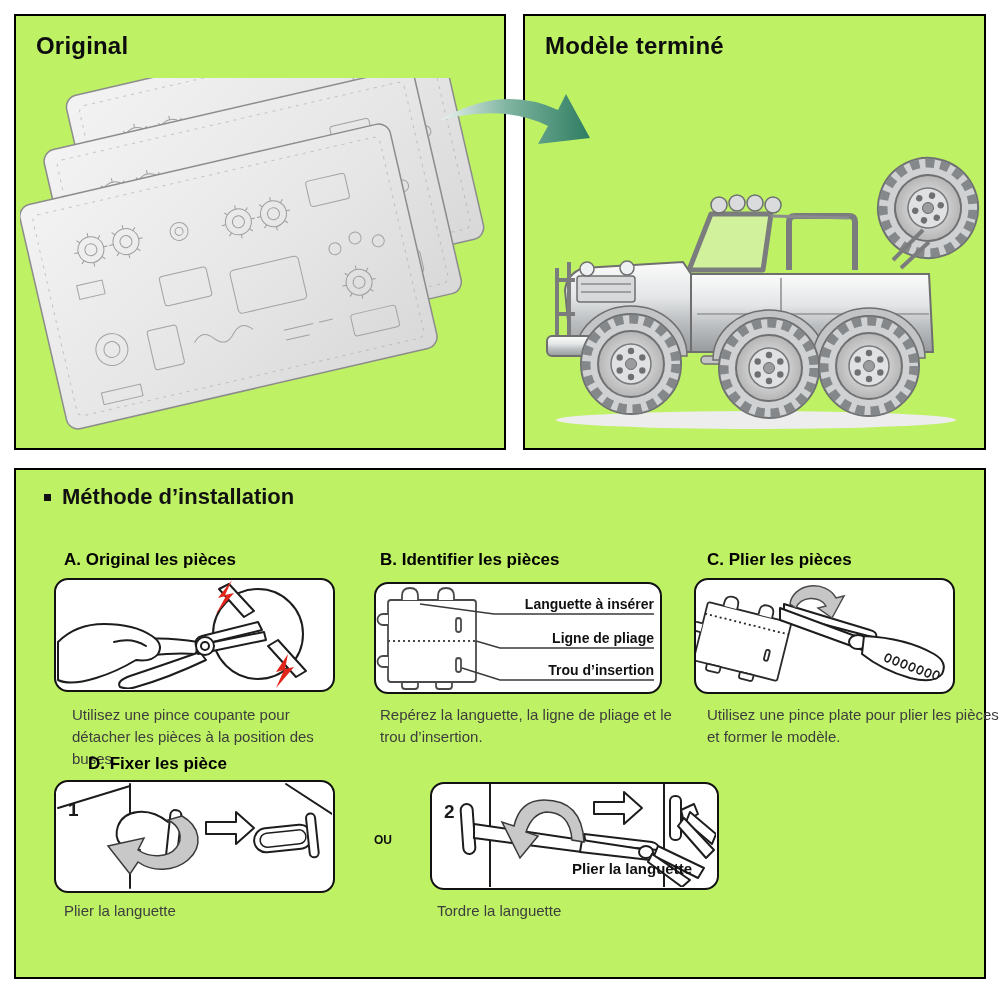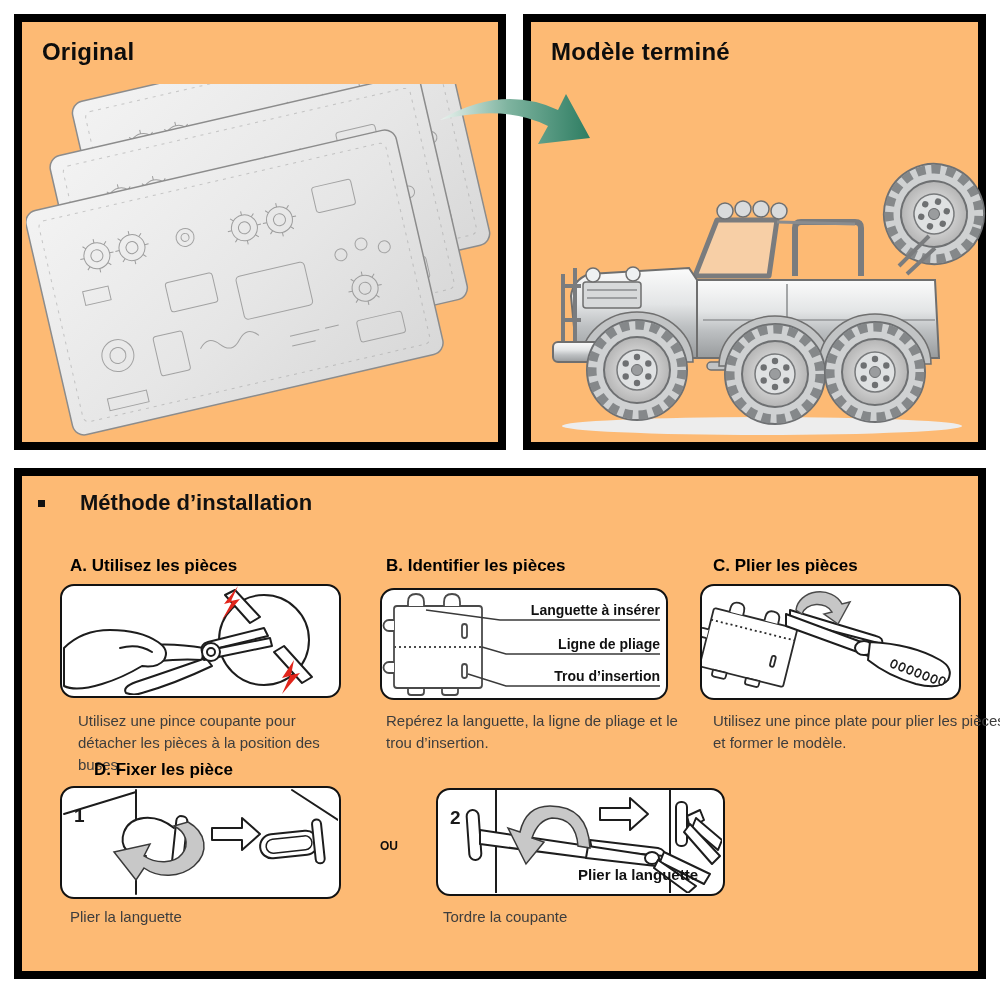--- a/index.html
+++ b/index.html
@@ -1,27 +1,27 @@
 <!DOCTYPE html>
 <html><head>
 <meta charset="utf-8">
 <style>
   html,body{margin:0;padding:0;background:#ffffff;}
   #canvas{
     position:relative;width:1000px;height:1000px;background:#ffffff;
     font-family:"Liberation Sans","DejaVu Sans",sans-serif;color:#111;
     overflow:hidden;
   }
-  .panel{position:absolute;background:#fdba74;border:8px solid #000000;box-sizing:border-box;}
+  .panel{position:absolute;background:#bef264;border:2px solid #000000;box-sizing:border-box;}
   #panel-original{left:14px;top:14px;width:492px;height:436px;}
   #panel-finished{left:523px;top:14px;width:463px;height:436px;text-align:center;}
   #panel-method{left:14px;top:468px;width:972px;height:511px;}
   .panel-title{position:absolute;left:20px;top:16px;font-size:24px;font-weight:bold;color:#0d0d0d;letter-spacing:.2px;}
   .abs{position:absolute;}
-  .method-title{left:16px;top:14px;font-size:22px;font-weight:bold;display:flex;align-items:center;gap:24px;}
+  .method-title{left:28px;top:14px;font-size:22px;font-weight:bold;display:flex;align-items:center;}
   .bullet{width:7px;height:7px;background:#111;display:inline-block;margin-right:11px;}
   .step-title{font-size:17px;font-weight:bold;color:#000;}
   .step-box{border:2.5px solid #121212;border-radius:14px;box-sizing:border-box;background:#fff;overflow:hidden;}
   .caption{font-size:15px;line-height:22px;color:#3d3d3d;}
   .or-label{font-size:12px;font-weight:bold;color:#0d0d0d;}
   svg{display:block;}
   .svg-label{font:600 14px "Liberation Sans","DejaVu Sans",sans-serif;fill:#111;}
   .svg-num{font:bold 19px "Liberation Sans","DejaVu Sans",sans-serif;fill:#1a1a1a;}
   .ink{stroke:#1d1d1d;stroke-width:2;fill:none;stroke-linecap:round;stroke-linejoin:round;}
 </style>
@@ -173,21 +173,21 @@
     </defs>
     <path d="M2,40 Q64,4 120,30 L128,14 L152,58 L100,64 L110,46 Q66,24 2,40 Z" fill="url(#gArrow)"></path>
   </svg>
 
   <div class="panel" id="panel-method">
     <div class="abs method-title">
       <span class="bullet"></span>
       <span>Méthode d’installation</span>
     </div>
 
-    <div class="abs step-title" style="left:48px;top:80px;">A. Utilisez les pièces</div>
+    <div class="abs step-title" style="left:48px;top:80px;">A. Original les pièces</div>
     <div class="abs step-box" style="left:38px;top:108px;width:281px;height:114px;">
       <svg width="276" height="109" viewBox="0 0 276 109">
         <g class="ink">
           <circle cx="202" cy="54" r="45"></circle>
           <path d="M163,9 L173,4 L198,31 L188,37 Z" fill="#fff"></path>
           <path d="M212,66 L222,60 L250,91 L240,97 Z" fill="#fff"></path>
           <path d="M142,62 Q96,54 58,64 Q44,68 46,76 Q48,84 66,80 Q104,72 140,74 Z" fill="#fff"></path>
           <path d="M144,72 Q104,86 74,96 Q60,101 64,107 Q72,110 80,107 Q112,98 150,80 Z" fill="#fff"></path>
           <path d="M202,42 L146,56 Q138,58 140,66 L206,50 Z" fill="#fff"></path>
           <path d="M208,52 L148,64 Q140,66 142,74 L210,60 Z" fill="#fff"></path>
@@ -305,16 +305,16 @@
           <rect x="238" y="12" width="11" height="44" rx="5" fill="#fff"></rect>
           <path d="M249,26 L262,20 L266,30 L252,38 Z" fill="#fff"></path>
           <path d="M258,28 L284,50 L280,60 L254,38 Z" fill="#fff"></path>
           <path d="M252,34 L282,66 L274,74 L246,42 Z" fill="#fff"></path>
         </g>
         <path d="M152,58 Q150,16 112,16 Q88,16 82,42 L70,38 L88,74 L106,52 L94,48 Q100,30 114,28 Q138,28 140,56 Z" fill="#c8c8c8" stroke="#3a3a3a" stroke-width="1.5"></path>
         <text class="svg-num" x="12" y="34">2</text>
         <text x="140" y="90" style="font:600 15px 'Liberation Sans','DejaVu Sans',sans-serif;fill:#111;">Plier la languette</text>
       </svg>
     </div>
-    <div class="abs caption" style="left:421px;top:430px;">Tordre la coupante</div>
+    <div class="abs caption" style="left:421px;top:430px;">Tordre la languette</div>
   </div>
 
 </div>
 
 </body></html>

